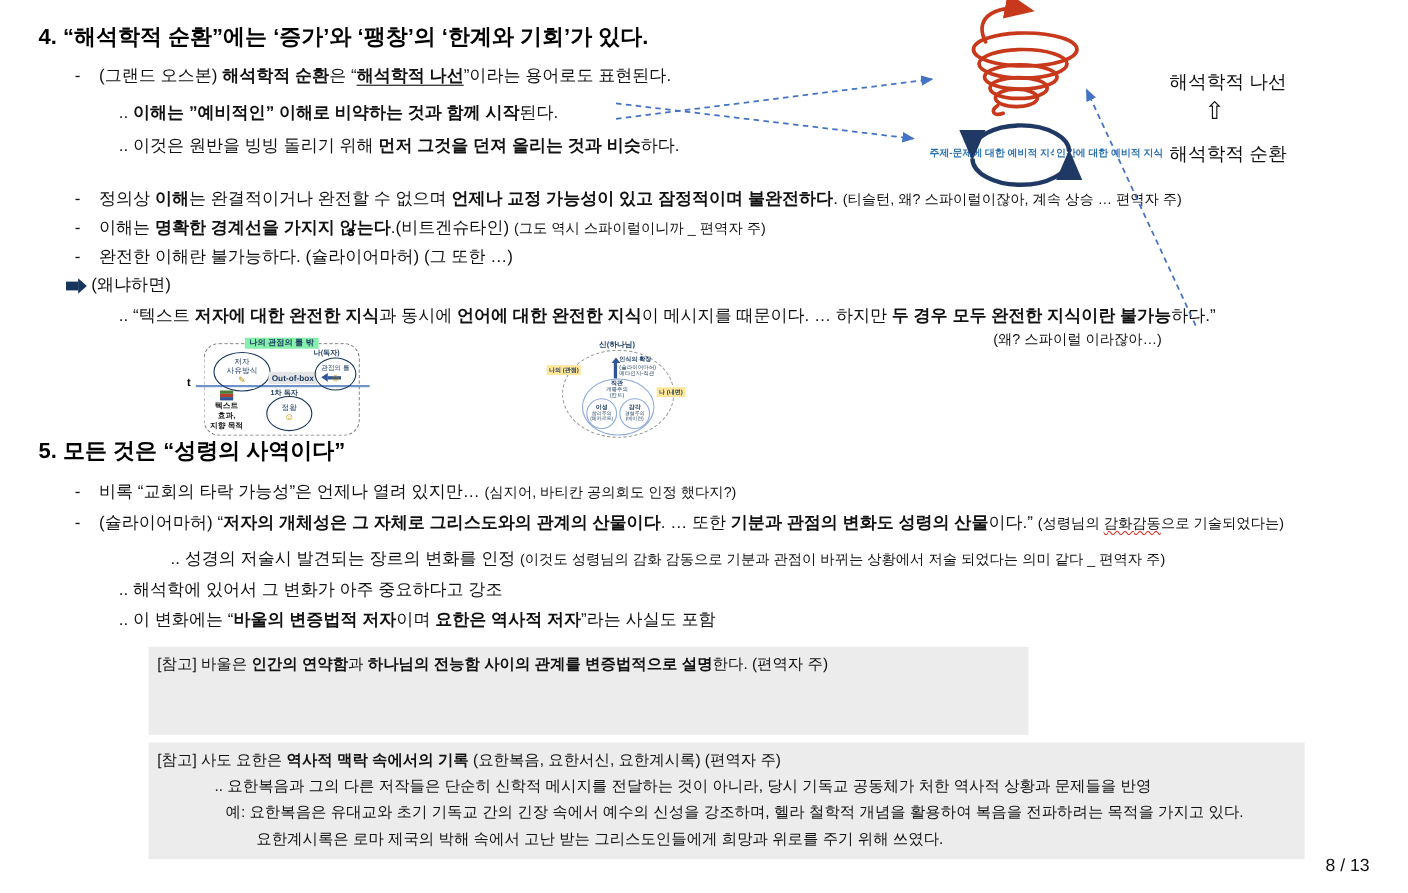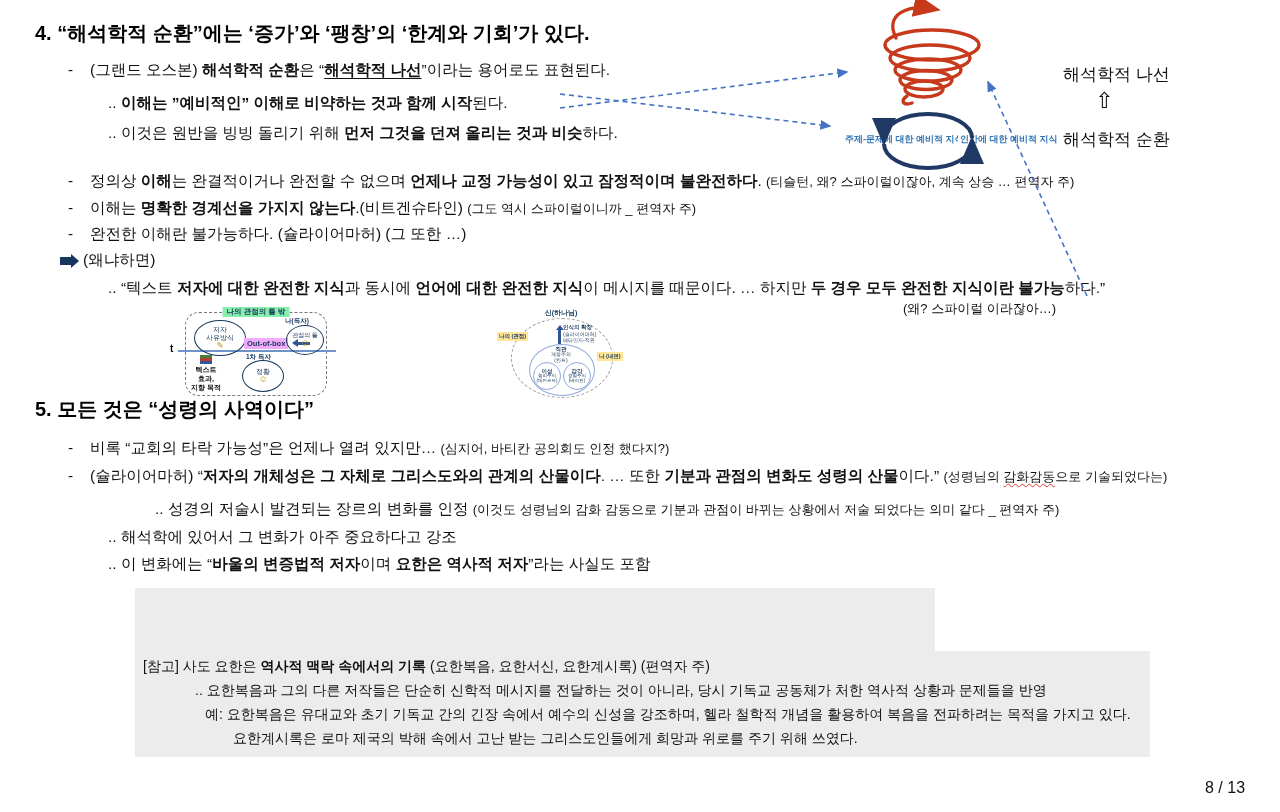--- a/index.html
+++ b/index.html
@@ -30,21 +30,21 @@
   .pos-quote{left:108px;top:278px;}
   .pos-why{left:903px;top:301px;font-size:13px;}
   .pos-s5b1{left:68px;top:438px;}
   .pos-s5b2{left:68px;top:466px;}
   .pos-s5s1{left:108px;top:499px;margin-left:47px;}
   .pos-s5s2{left:108px;top:527px;}
   .pos-s5s3{left:108px;top:554px;}
   
   .notebox{position:absolute;background:#ececec;}
   .box1{left:135px;top:588px;width:800px;height:80px;}
-  .box2{left:135px;top:651px;width:1015px;height:106px;}
+  .box2{left:135px;top:675px;width:1015px;height:106px;padding-left:36px;}
   .bl{position:absolute;white-space:nowrap;font-size:14px;line-height:1.2;color:#111;}
   .bl .b{font-weight:700;}
   .b1l1{left:8px;top:7px;} .b1l2{left:66px;top:32px;} .b1l3{left:90px;top:56px;}
   .b2l1{left:8px;top:7px;} .b2l2{left:60px;top:31px;} .b2l3{left:70px;top:55px;} .b2l4{left:98px;top:79px;}
   
   .spiral-label{position:absolute;font-size:17px;color:#111;white-space:nowrap;}
   .lab-nasun{left:1063px;top:63px;}
   .lab-uparrow{left:1095px;top:88px;font-size:22px;}
   .lab-sunhwan{left:1063px;top:128px;}
   .cycle-label{position:absolute;font-size:9px;font-weight:700;color:#2e74b5;background:#fff;white-space:nowrap;padding:0 2px;}
@@ -59,21 +59,21 @@
        border:1.5px dashed #777;border-radius:14px;font-size:7px;color:#17365d;z-index:2;}
   .dg1 .frame-label{position:absolute;left:50%;top:-6px;transform:translateX(-50%);
        background:#86efac;color:#17365d;font-weight:700;font-size:7.5px;padding:0 4px;white-space:nowrap;}
   .dg1 .tline{position:absolute;left:-8px;top:37px;width:158px;height:1.5px;background:#6f92c9;}
   .dg1 .tlab{position:absolute;left:-16px;top:30px;font-size:10px;font-weight:700;color:#000;}
   .dg1 .ell{position:absolute;border:1.5px solid #17365d;border-radius:50%;
        display:flex;flex-direction:column;align-items:center;justify-content:center;text-align:center;line-height:1.1;}
   .dg1 .e-author{left:8px;top:7px;width:50px;height:34px;}
   .dg1 .e-reader{left:56px;top:47px;width:40px;height:30px;}
   .dg1 .e-me{left:100px;top:12px;width:36px;height:28px;}
-  .dg1 .oob{position:absolute;left:58px;top:25px;background:#f0abfc;color:#17365d;
+  .dg1 .oob{position:absolute;left:58px;top:25px;background:#e5e5e5;color:#17365d;
        font-weight:700;font-size:7.5px;padding:1px 3px;}
   .dg1 .larrow{position:absolute;left:112px;top:29px;width:12px;height:3px;background:#2f5597;}
   .dg1 .larrow::before{content:"";position:absolute;left:-6px;top:-3px;width:0;height:0;
        border-right:6px solid #2f5597;border-top:4.5px solid transparent;border-bottom:4.5px solid transparent;}
   .dg1 .txtcol{position:absolute;left:2px;top:52px;width:36px;text-align:center;line-height:1.3;color:#111;font-weight:700;}
   .dg1 .books{position:absolute;left:14px;top:42px;width:12px;height:9px;}
   .dg1 .books i{display:block;height:3px;}
   .dg1 .books i:nth-child(1){background:#4a7d3a;}
   .dg1 .books i:nth-child(2){background:#b3402e;}
   .dg1 .books i:nth-child(3){background:#2f5597;}
@@ -186,20 +186,21 @@
 
 <div class="sec-title pos-title5">5. 모든 것은 “성령의 사역이다”</div>
 
 <div class="line pos-s5b1"><span class="mk">-</span><span>비록 “교회의 타락 가능성”은 언제나 열려 있지만… </span><span class="sm">(심지어, 바티칸 공의회도 인정 했다지?)</span></div>
 <div class="line pos-s5b2"><span class="mk">-</span><span>(슐라이어마허) “</span><span class="b">저자의 개체성은 그 자체로 그리스도와의 관계의 산물이다</span><span>. … 또한 </span><span class="b">기분과 관점의 변화도 성령의 산물</span><span>이다.” </span><span class="sm">(성령님의 </span><span class="sm wavy">감화감동</span><span class="sm">으로 기술되었다는)</span></div>
 <div class="line pos-s5s1"><span>.. 성경의 저술시 발견되는 장르의 변화를 인정 </span><span class="sm">(이것도 성령님의 감화 감동으로 기분과 관점이 바뀌는 상황에서 저술 되었다는 의미 같다 _ 편역자 주)</span></div>
 <div class="line pos-s5s2"><span>.. 해석학에 있어서 그 변화가 아주 중요하다고 강조</span></div>
 <div class="line pos-s5s3"><span>.. 이 변화에는 “</span><span class="b">바울의 변증법적 저자</span><span>이며 </span><span class="b">요한은 역사적 저자</span><span>”라는 사실도 포함</span></div>
 
 <div class="notebox box1">
+  <div class="bl b1l1"><span>[참고] 바울은 </span><span class="b">인간의 연약함</span><span>과 </span><span class="b">하나님의 전능함 사이의 관계를 변증법적으로 설명</span><span>한다. (편역자 주)</span></div>
 </div>
 
 <div class="notebox box2">
   <div class="bl b2l1"><span>[참고] 사도 요한은 </span><span class="b">역사적 맥락 속에서의 기록</span><span> (요한복음, 요한서신, 요한계시록) (편역자 주)</span></div>
   <div class="bl b2l2"><span>.. 요한복음과 그의 다른 저작들은 단순히 신학적 메시지를 전달하는 것이 아니라, 당시 기독교 공동체가 처한 역사적 상황과 문제들을 반영</span></div>
   <div class="bl b2l3"><span>예: 요한복음은 유대교와 초기 기독교 간의 긴장 속에서 예수의 신성을 강조하며, 헬라 철학적 개념을 활용하여 복음을 전파하려는 목적을 가지고 있다.</span></div>
   <div class="bl b2l4"><span>요한계시록은 로마 제국의 박해 속에서 고난 받는 그리스도인들에게 희망과 위로를 주기 위해 쓰였다.</span></div>
 </div>
 
 <div class="pagenum">8 / 13</div>

